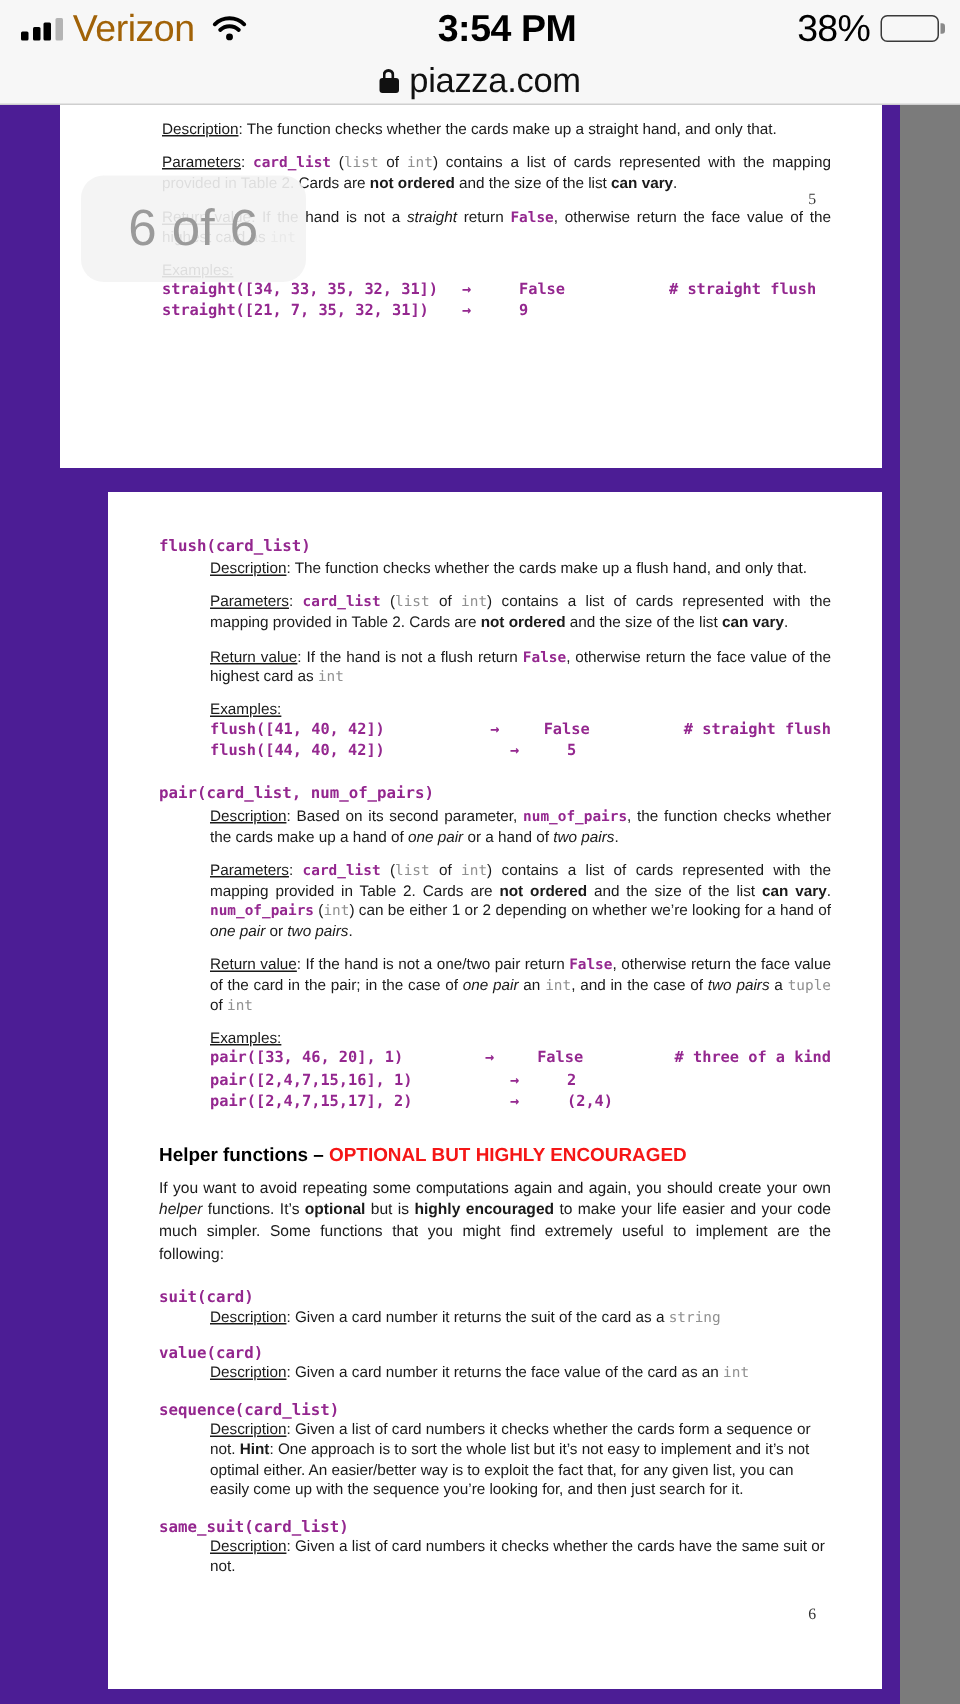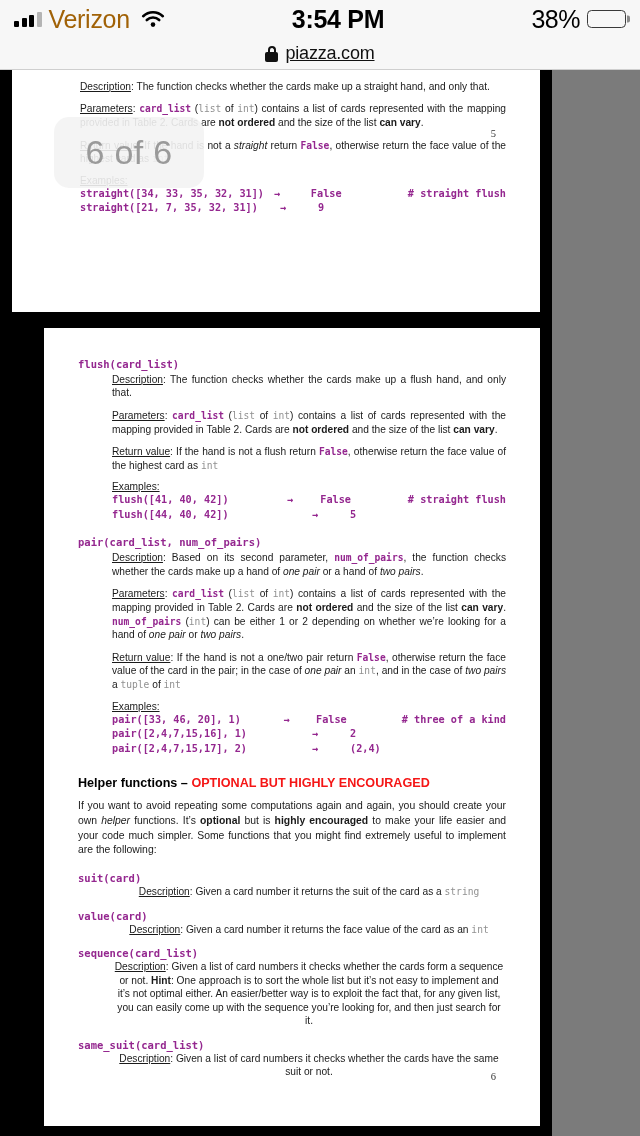--- a/index.html
+++ b/index.html
@@ -60,28 +60,29 @@
   .lock-body {
     position: absolute; bottom: 0; left: 0;
     width: 13px; height: 10px; background: #111; border-radius: 2px;
   }
   .lock-shackle {
     position: absolute; top: 0; left: 2.6px;
     width: 7.8px; height: 8px;
     border: 2px solid #111; border-bottom: none;
     border-radius: 4px 4px 0 0;
   }
-  .url-text { font-size: 18px; color: #111; letter-spacing: -0.2px; text-decoration: underline; }
+  .url-text { font-size: 23px; color: #111; letter-spacing: -0.2px; }
 
   
   .viewer {
     position: relative;
-    width: 552px; height: 1066px;
-    background: #000000;
+    width: 600px; height: 1066px;
+    background: #4c1d95;
     overflow: hidden;
+    padding-left: 28px;
   }
   .page {
     background: #fff;
     margin: 0 12px;
     padding: 0 34px;
     position: relative;
   }
   .page5 { height: 242px; padding-top: 10px; }
   .page-gap { height: 16px; }
   .page6 { height: 798px; padding-top: 30px; margin-left: 44px; }
@@ -91,21 +92,21 @@
     font-family: "DejaVu Sans Mono", monospace;
     font-size: 10.5px; font-weight: bold;
     color: #94278f; letter-spacing: 0px;
     margin-bottom: 3px;
   }
   .blk { margin-left: 34px; }
   .para {
     font-size: 10.2px; color: #1a1a1a; line-height: 1.32;
     text-align: justify; margin-bottom: 9px;
   }
-  .para.nj { text-align: center; }
+  .para.nj { text-align: left; }
   u.lbl { text-decoration: underline; }
   .code {
     font-family: "DejaVu Sans Mono", monospace;
     font-weight: bold; color: #94278f; font-size: 9.6px;
   }
   .ty {
     font-family: "DejaVu Sans Mono", monospace;
     color: #909090; font-size: 9.6px;
   }
   b { font-weight: bold; }

